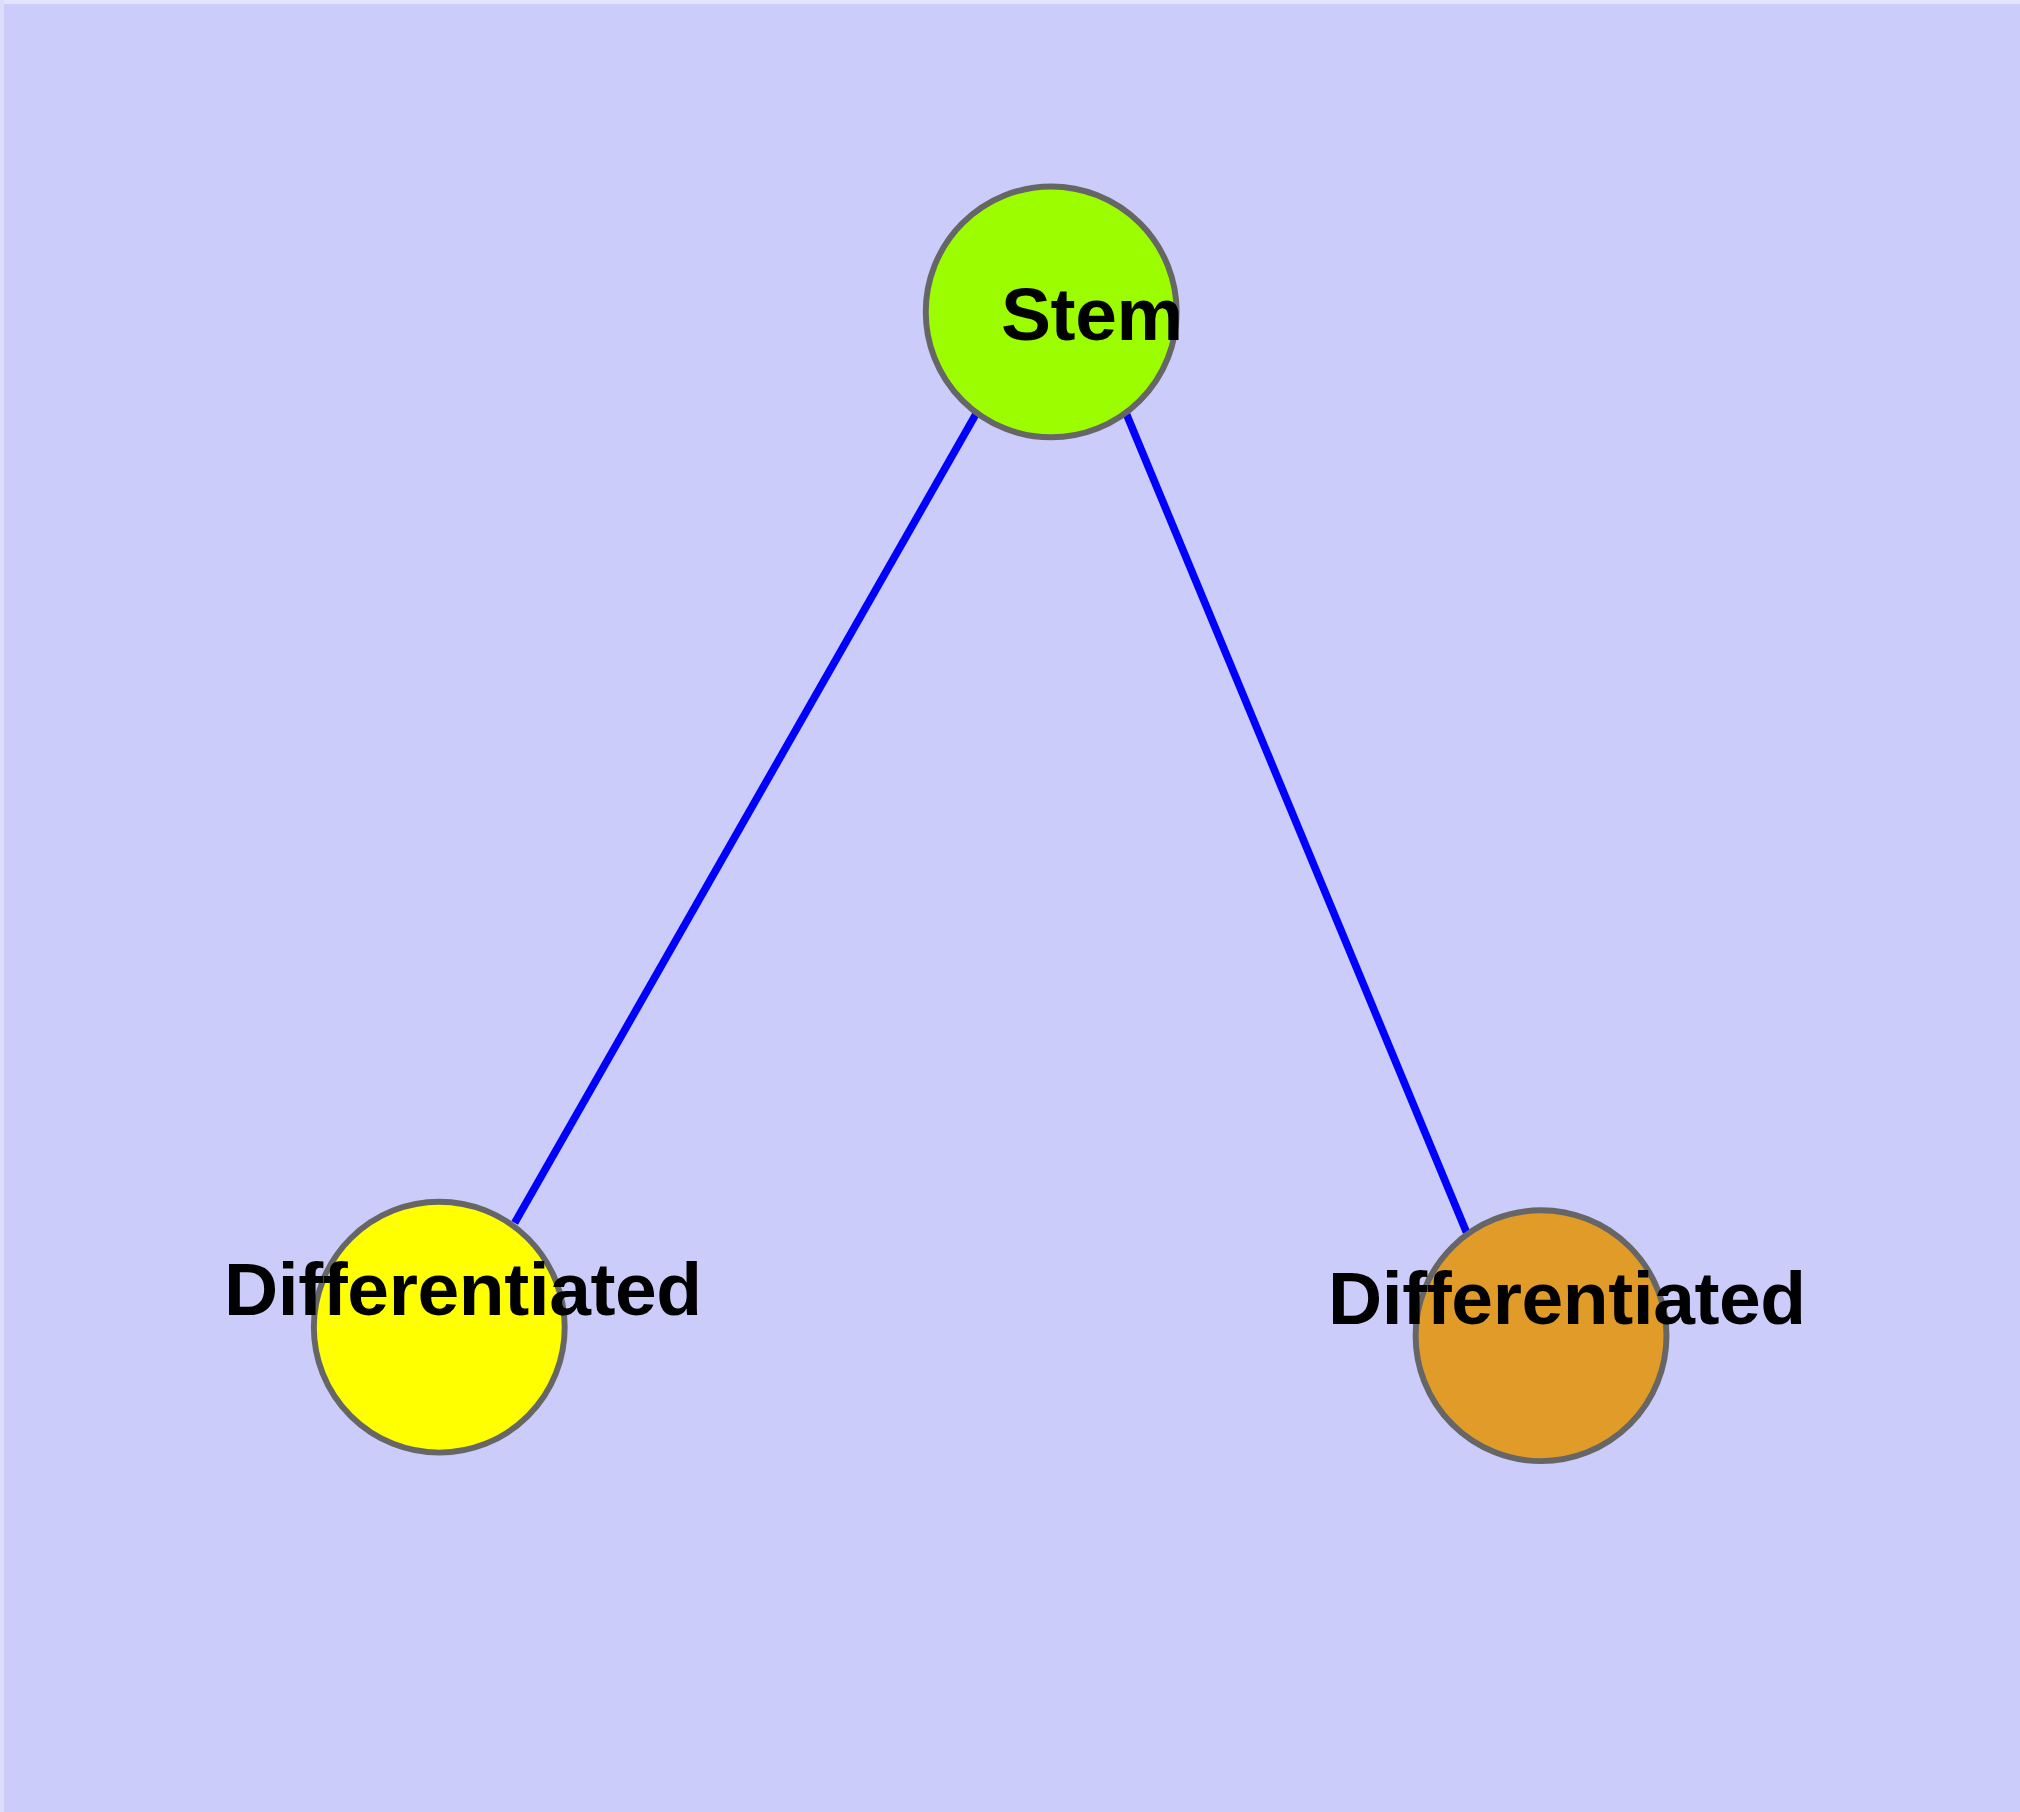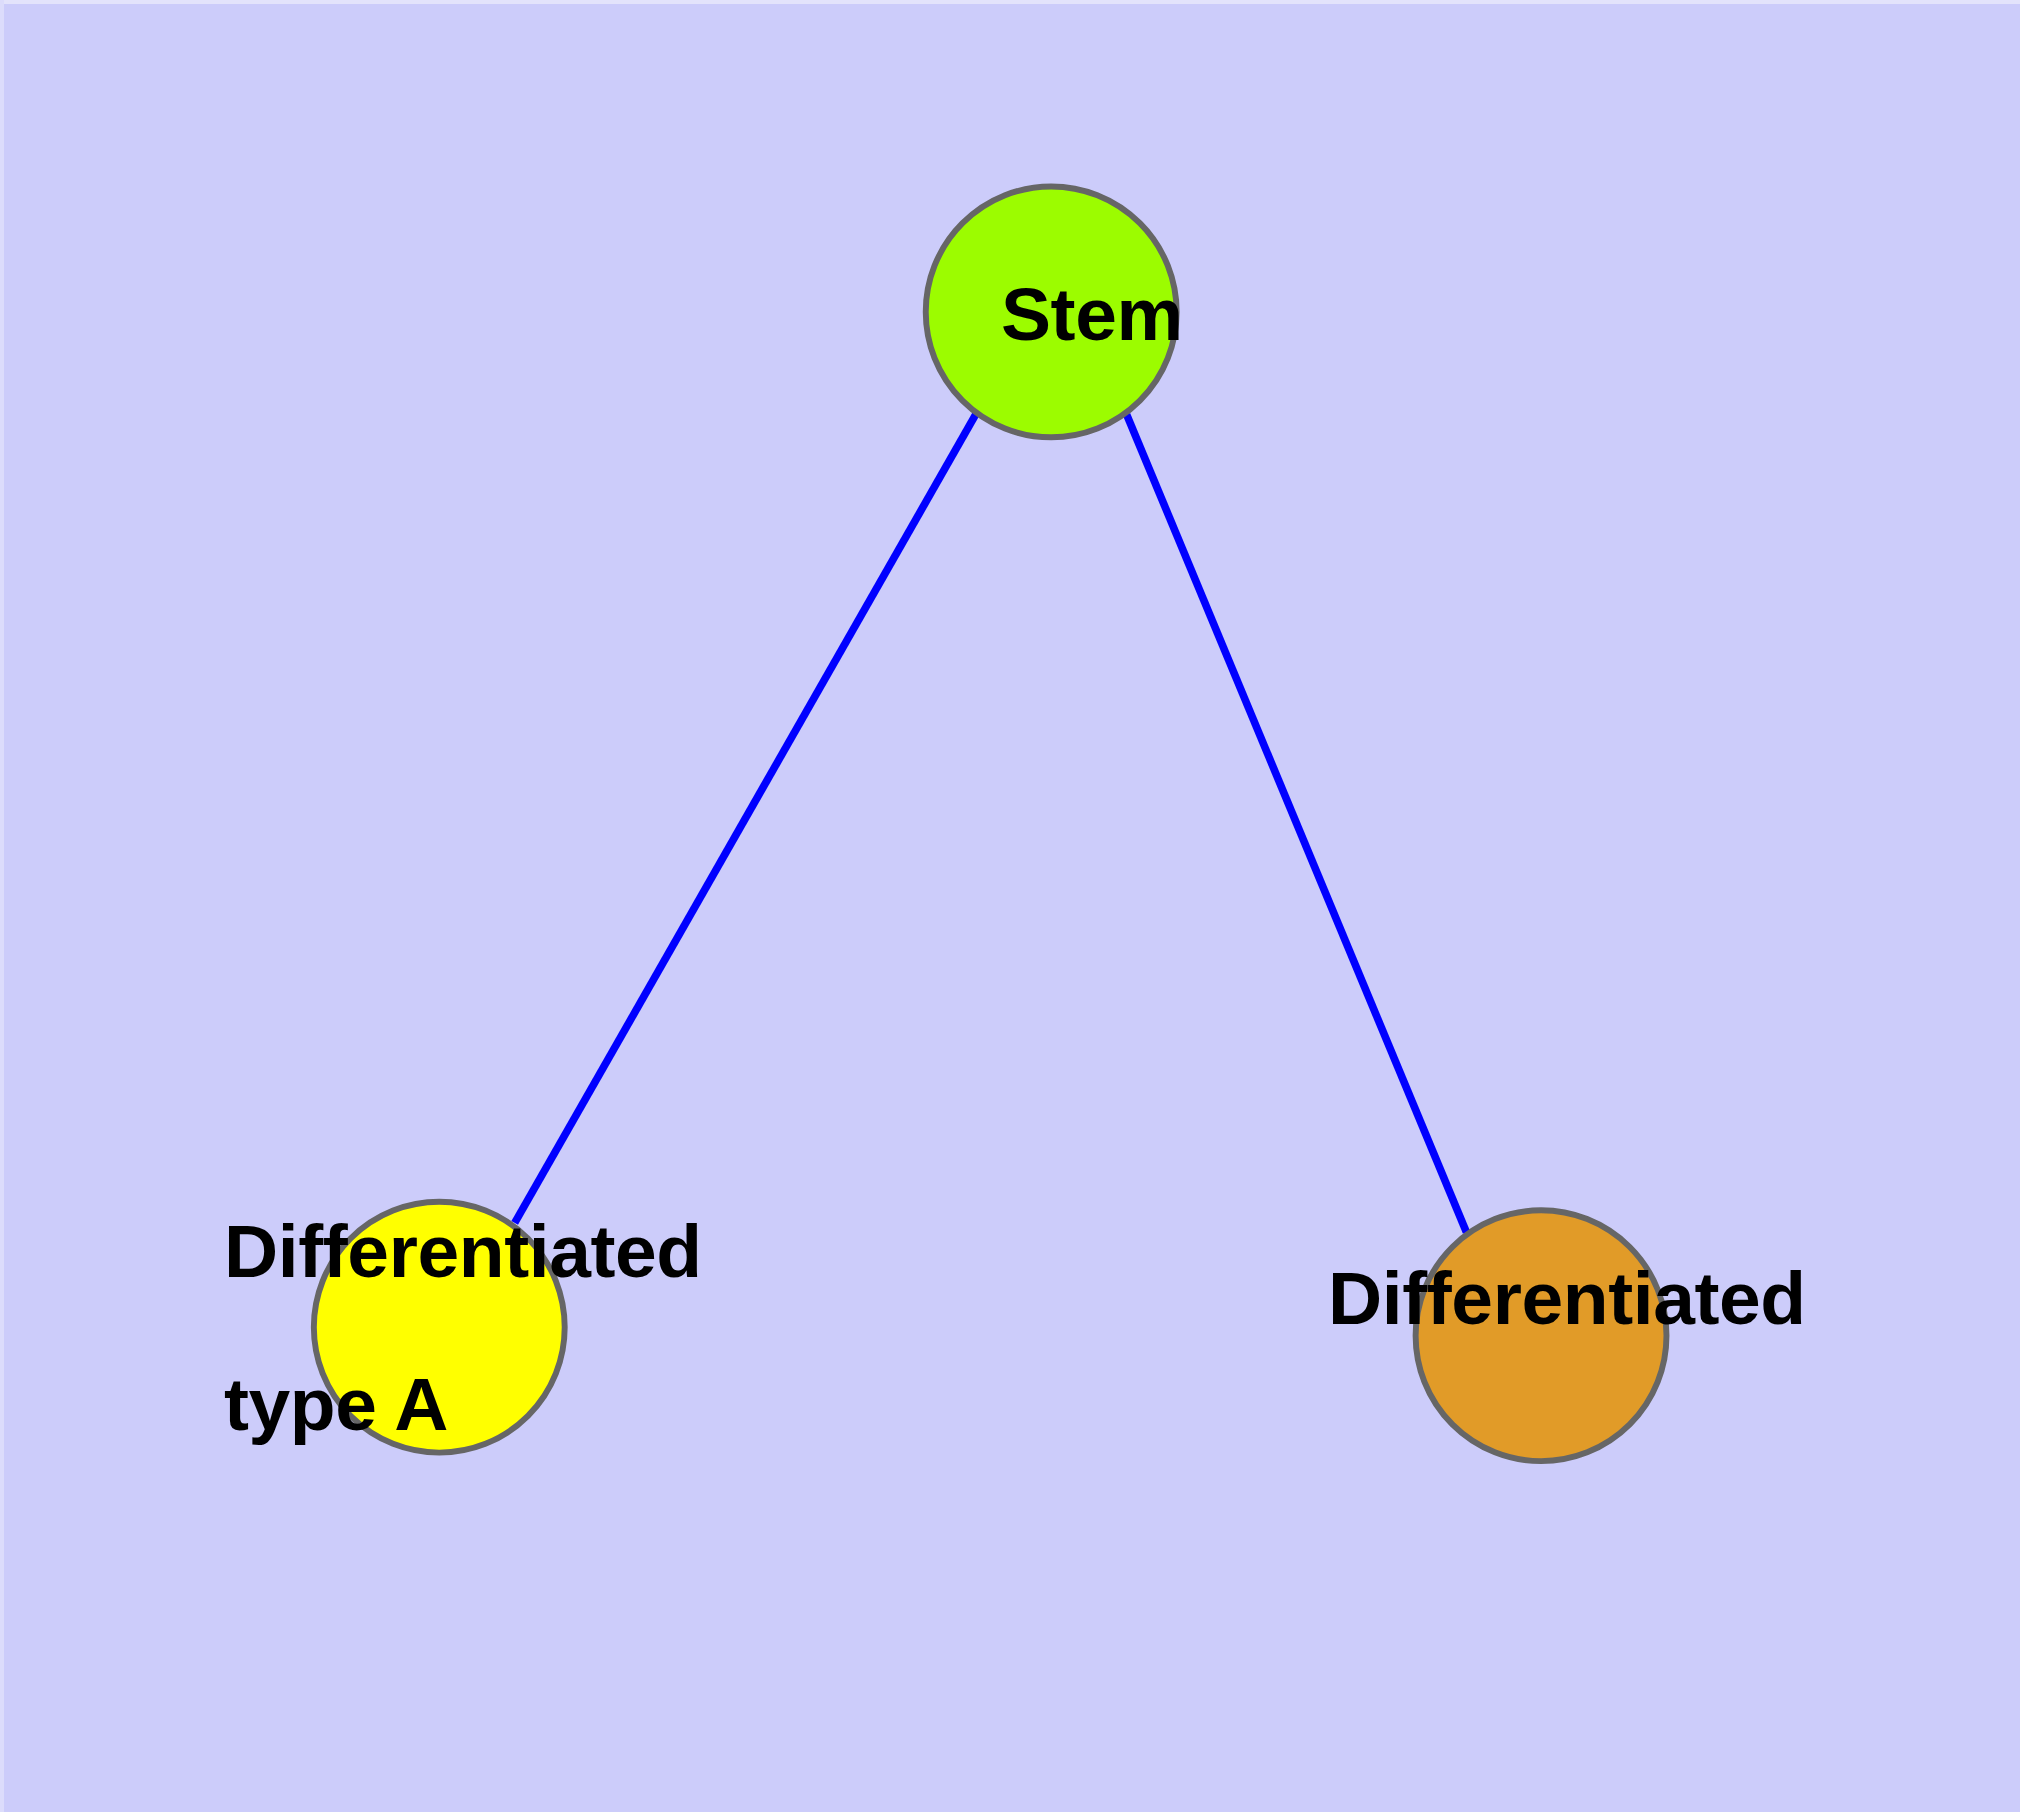--- a/index.html
+++ b/index.html
@@ -29,20 +29,21 @@
     stroke-width: 9;
     stroke-linecap: butt;
     fill: none;
   }
   .node-circle {
     stroke: #666666;
     stroke-width: 7;
   }
   .node-label {
     position: absolute;
+    text-align: center;
     color: #000000;
     font-family: "Liberation Sans", sans-serif;
     font-weight: bold;
     font-size: 75px;
     line-height: 1.02;
     white-space: pre;
     pointer-events: none;
     transform: translate(-50%, -50%);
     letter-spacing: -0.4px;
   }
@@ -81,21 +82,20 @@
       <circle class="node-circle" cx="1818" cy="1576" r="148" fill="#e19b28"></circle>
     </g>
   </svg>
 
   <div class="node-label" style="left:1051px; top:314px;">
     <span>Stem</span>
   </div>
 
   <div class="node-label" style="left:422px; top:1327px;">
     <span>Differentiated</span><br>
-    <span>type A</span>
   </div>
 
   <div class="node-label" style="left:1526px; top:1336px;">
     <span>Differentiated</span><br>
   </div>
 
   <div class="top-edge-tint"></div>
   <div class="left-edge-tint"></div>
 
 </div>

